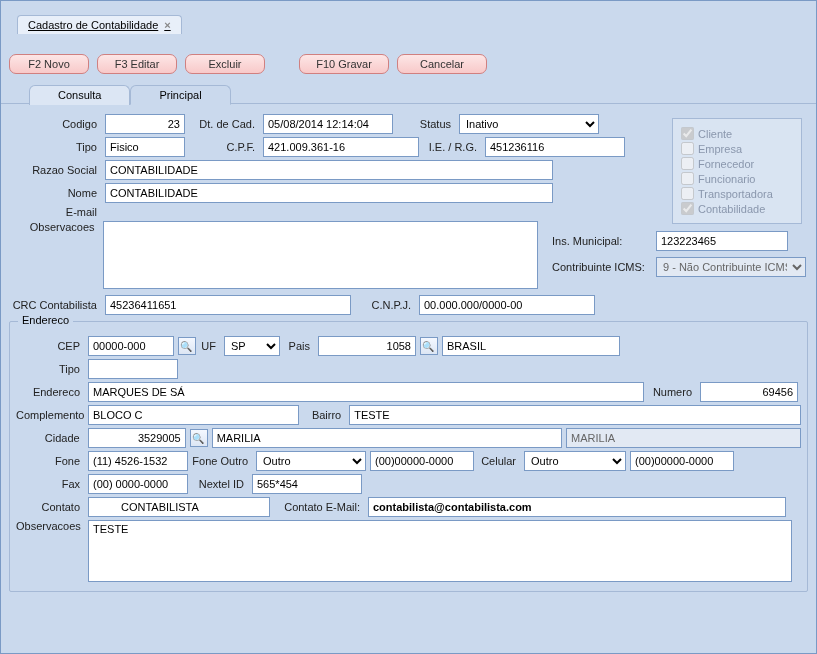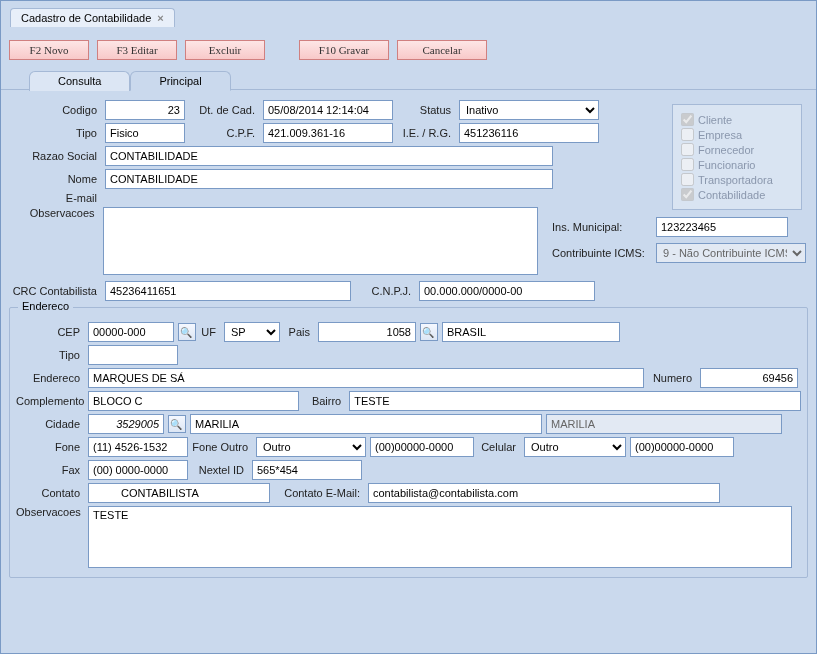--- a/index.html
+++ b/index.html
@@ -1,22 +1,22 @@
 <!DOCTYPE html>
 <html><head>
 <meta charset="utf-8">
 <style>
 * { box-sizing: border-box; margin: 0; padding: 0; font-family: Tahoma, Arial, sans-serif; font-size: 11px; }
 body { background: #ffffff; padding: 0; }
 .window { width: 817px; height: 654px; border: 1px solid #7a9ac5; background: #cad9ed; position: relative; }
-.titlebar { display: flex; align-items: center; padding: 7px; }
+.titlebar { display: flex; align-items: center; padding: 14px; text-decoration: underline; }
 .tab-title { background: #e8eff9; border: 1px solid #a5b9d6; border-bottom: none; border-radius: 4px 4px 0 0; padding: 3px 10px; margin-left: 2px; display: inline-flex; align-items: center; gap: 6px; }
 .tab-close { color: #888; font-weight: bold; cursor: pointer; }
 .toolbar { padding: 6px 8px; display: flex; gap: 8px; align-items: center; background: #cad9ed; }
-.tbtn { border: 1px solid #d08080; background: linear-gradient(#fde6e6,#f8c9c9); padding: 3px 0; width: 80px; text-align: center; border-radius: 0; color: #333; cursor: pointer; font-family: Liberation Serif, serif; }
+.tbtn { border: 1px solid #d08080; background: linear-gradient(#fde6e6,#f8c9c9); padding: 3px 0; width: 80px; text-align: center; border-radius: 7px; color: #333; cursor: pointer; }
 .tbtn.wide { width: 90px; }
 .tabs-row { display: flex; padding-left: 28px; gap: 0; margin-top: 4px; }
 .page-tab { padding: 3px 28px; border: 1px solid #a5b9d6; border-bottom: none; border-radius: 6px 6px 0 0; background: #cad9ed; cursor: pointer; position: relative; top: 1px; }
 .page-tab.inactive { background: #dce6f4; }
 .page-tab.active { background: #cad9ed; border-bottom: 1px solid #cad9ed; }
 .tab-line { border-top: 1px solid #a5b9d6; margin-top: -1px; }
 .form-area { padding: 10px 10px 0 10px; position: relative; }
 .row { display: flex; align-items: center; margin-bottom: 3px; gap: 4px; }
 .lbl { text-align: right; padding-right: 4px; color: #222; }
 .lbl.w1 { width: 90px; }
@@ -94,21 +94,21 @@
       <span class="lbl" style="width:70px">Dt. de Cad.</span>
       <input class="fld" style="width: 130px;" value="05/08/2014 12:14:04">
       <span class="lbl" style="width:58px">Status</span>
       <select class="dd" style="width:140px"><option>Inativo</option></select>
     </div>
 
     <div class="row">
       <span class="lbl w1">Tipo</span>
       <input class="fld" style="width: 80px;" value="Fisico">
       <span class="lbl" style="width:70px">C.P.F.</span>
-      <input class="fld" style="width: 130px;" value="421.009.361-16">
+      <input class="fld" style="width: 156px;" value="421.009.361-16">
       <span class="lbl" style="width:58px">I.E. / R.G.</span>
       <input class="fld" style="width: 140px;" value="451236116">
     </div>
 
     <div class="row">
       <span class="lbl w1">Razao Social</span>
       <input class="fld" style="width: 448px;" value="CONTABILIDADE">
     </div>
     <div class="row">
       <span class="lbl w1">Nome</span>
@@ -169,21 +169,21 @@
 
     <div class="row">
       <span class="lbl" style="width:68px">Complemento</span>
       <input class="fld" style="width: 218px;" value="BLOCO C">
       <span class="lbl" style="width:44px">Bairro</span>
       <input class="fld" style="width: 468px;" value="TESTE">
     </div>
 
     <div class="row">
       <span class="lbl" style="width:68px">Cidade</span>
-      <input class="fld rt" style="width: 76px; font-style: italic;" value="3529005">
+      <input class="fld rt" style="width: 98px;" value="3529005">
       <span class="icon-btn">🔍</span>
       <input class="fld" style="width: 352px;" value="MARILIA">
       <input class="fld disabled-field" style="width: 236px;" value="MARILIA">
     </div>
 
     <div class="row">
       <span class="lbl" style="width:68px">Fone</span>
       <input class="fld" style="width: 100px;" value="(11) 4526-1532">
       <span class="lbl" style="width:60px">Fone Outro</span>
       <select class="dd" style="width:110px"><option>Outro</option></select>
@@ -197,21 +197,21 @@
       <span class="lbl" style="width:68px">Fax</span>
       <input class="fld" style="width: 100px;" value="(00) 0000-0000">
       <span class="lbl" style="width:56px">Nextel ID</span>
       <input class="fld" style="width: 110px;" value="565*454">
     </div>
 
     <div class="row">
       <span class="lbl" style="width:68px">Contato</span>
       <input class="fld" style="width: 182px; padding-left: 32px;" value="CONTABILISTA">
       <span class="lbl" style="width:90px">Contato E-Mail:</span>
-      <input class="fld" style="width: 352px;" value="contabilista@contabilista.com">
+      <input class="fld" style="width: 418px; font-weight: bold;" value="contabilista@contabilista.com">
     </div>
 
     <div class="row" style="align-items:flex-start">
       <span class="lbl" style="width:68px">Observacoes</span>
       <textarea class="fld" style="width: 704px; height: 62px;">TESTE</textarea>
     </div>
   </div>
 </div>
 
 </body></html>

